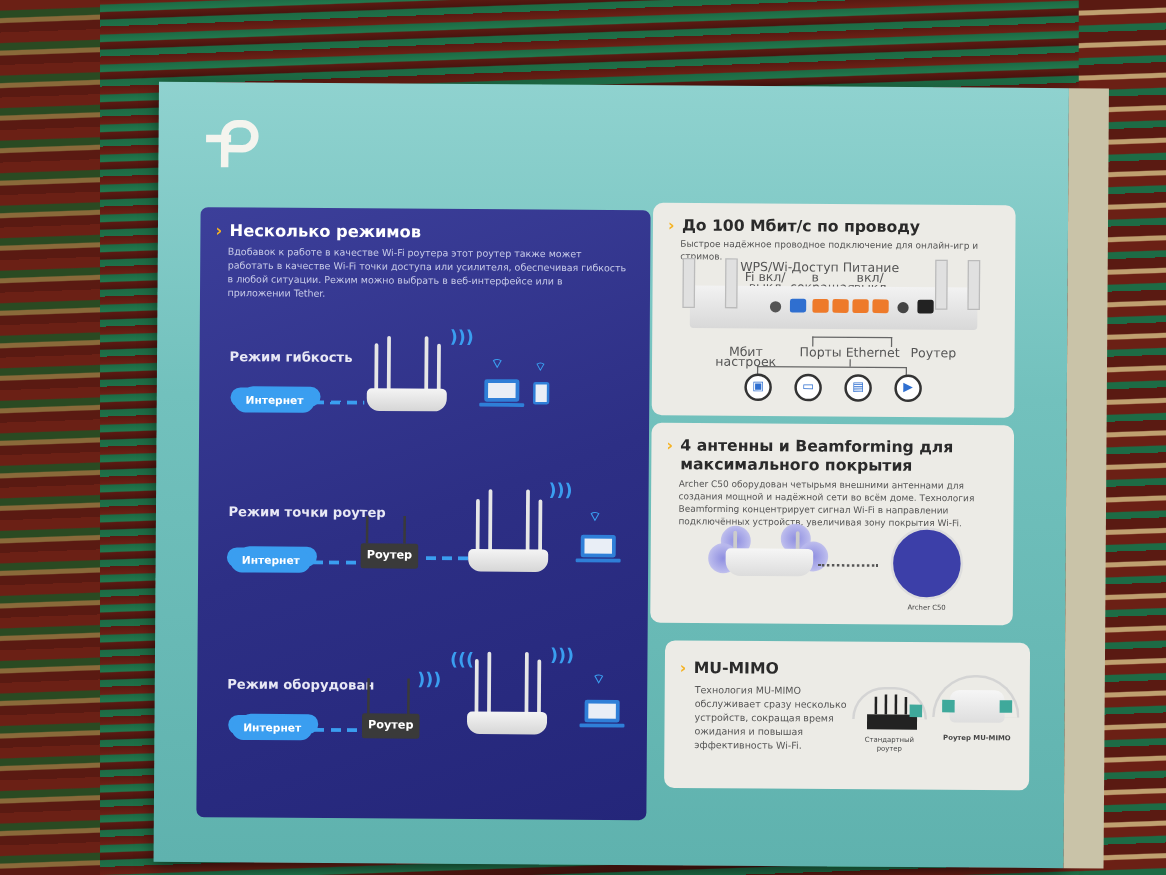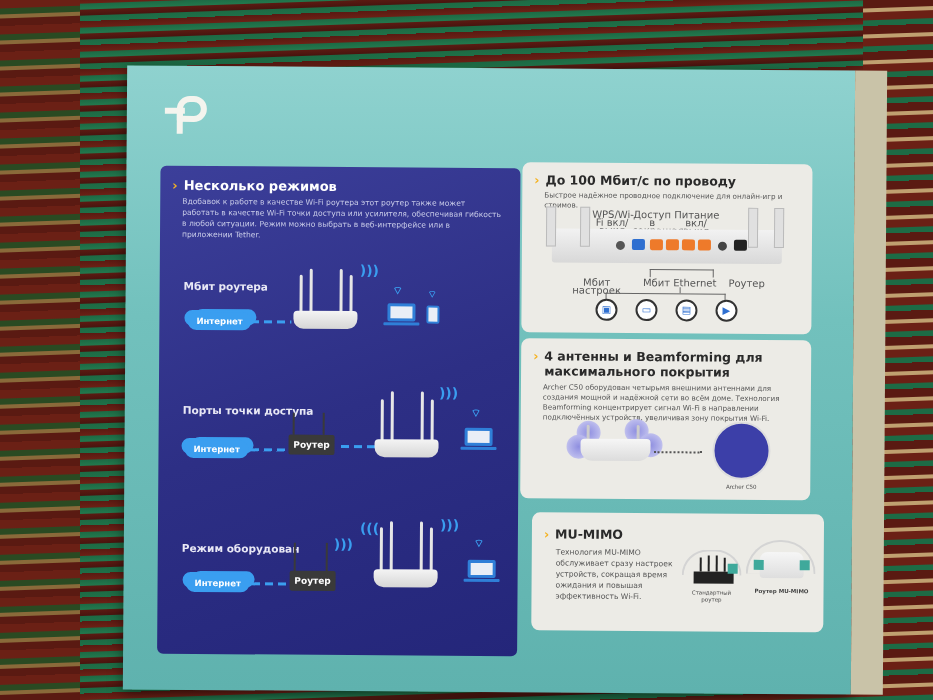--- a/index.html
+++ b/index.html
@@ -104,37 +104,37 @@
   </div>
 
   <div class="left-panel">
     <div class="sec-title lp-title">
       <span class="chev">›</span>
       <span>Несколько режимов</span>
     </div>
     <div class="lp-desc">Вдобавок к работе в качестве Wi-Fi роутера этот роутер также может работать в качестве Wi-Fi точки доступа или усилителя, обеспечивая гибкость в любой ситуации. Режим можно выбрать в веб-интерфейсе или в приложении Tether.</div>
 
     <div class="mode" style="top:90px;">
-      <div class="mode-label" style="top:24px;">Мбит роутера</div>
+      <div class="mode-label" style="top:24px;">Режим гибкость</div>
       <div class="cloud" style="left:28px;top:56px;">Интернет</div>
       <div class="dash" style="left:92px;top:64px;width:40px;"></div>
       <div class="ant" style="left:140px;top:18px;height:46px;"></div>
       <div class="ant" style="left:150px;top:12px;height:50px;"></div>
       <div class="ant" style="left:180px;top:12px;height:50px;"></div>
       <div class="ant" style="left:190px;top:18px;height:46px;"></div>
       <div class="router-white" style="left:134px;top:54px;"></div>
       <div class="wifi" style="left:200px;top:6px;">)))</div>
       <div class="wifi" style="left:233px;top:28px;font-size:11px;">⌔</div>
       <div class="laptop" style="left:228px;top:46px;"></div>
       <div class="wifi" style="left:268px;top:32px;font-size:10px;">⌔</div>
       <div class="tablet" style="left:267px;top:48px;"></div>
     </div>
 
     <div class="mode" style="top:220px;">
-      <div class="mode-label" style="top:18px;">Порты точки доступа</div>
+      <div class="mode-label" style="top:18px;">Режим точки роутер</div>
       <div class="cloud" style="left:26px;top:54px;">Интернет</div>
       <div class="dash" style="left:92px;top:62px;width:36px;"></div>
       <div class="ant-dark" style="left:134px;top:26px;height:22px;"></div>
       <div class="ant-dark" style="left:164px;top:26px;height:22px;"></div>
       <div class="router-black" style="left:130px;top:48px;">Роутер</div>
       <div class="dash" style="left:182px;top:58px;width:38px;"></div>
       <div class="ant" style="left:222px;top:12px;height:50px;"></div>
       <div class="ant" style="left:232px;top:4px;height:54px;"></div>
       <div class="ant" style="left:262px;top:4px;height:54px;"></div>
       <div class="ant" style="left:272px;top:12px;height:50px;"></div>
@@ -182,21 +182,21 @@
       <div class="port wan" style="left:80px;"></div>
       <div class="port lan" style="left:98px;"></div>
       <div class="port lan" style="left:114px;"></div>
       <div class="port lan" style="left:130px;"></div>
       <div class="port lan" style="left:146px;"></div>
       <div class="port btn" style="left:166px;background:#444;"></div>
       <div class="port pwr" style="left:182px;"></div>
     </div>
     <div class="bracket" style="left:128px;top:106px;width:64px;"></div>
     <div class="lbl" style="left:40px;top:116px;width:70px;">Мбит настроек</div>
-    <div class="lbl" style="left:118px;top:116px;width:80px;">Мбит Ethernet</div>
+    <div class="lbl" style="left:118px;top:116px;width:80px;">Порты Ethernet</div>
     <div class="lbl" style="left:200px;top:116px;width:50px;">Роутер</div>
     <div class="vline" style="left:158px;top:124px;height:6px;"></div>
     <div class="bracket" style="left:84px;top:130px;width:120px;"></div>
     <div class="dev-icon" style="left:74px;">▣</div>
     <div class="dev-icon" style="left:114px;">▭</div>
     <div class="dev-icon" style="left:154px;">▤</div>
     <div class="dev-icon" style="left:194px;">▶</div>
   </div>
 
   <div class="card c2">
@@ -215,21 +215,21 @@
     <div class="dotted"></div>
     <div class="globe"></div>
     <div class="tiny" style="left:196px;top:144px;width:50px;">Archer C50</div>
   </div>
 
   <div class="card c3">
     <div class="sec-title" style="position:absolute;left:12px;top:14px;">
       <span class="chev">›</span>
       <span>MU-MIMO</span>
     </div>
-    <div class="card-desc" style="position:absolute;left:24px;top:34px;width:136px;font-size:7.6px;line-height:11px;">Технология MU-MIMO обслуживает сразу настроек устройств, сокращая время ожидания и повышая эффективность Wi-Fi.</div>
+    <div class="card-desc" style="position:absolute;left:24px;top:34px;width:136px;font-size:7.6px;line-height:11px;">Технология MU-MIMO обслуживает сразу несколько устройств, сокращая время ожидания и повышая эффективность Wi-Fi.</div>
     <div class="mimo-arc" style="left:150px;top:36px;width:60px;height:26px;"></div>
     <div class="ant-dark" style="left:168px;top:44px;height:14px;background:#222;"></div>
     <div class="ant-dark" style="left:176px;top:42px;height:16px;background:#222;"></div>
     <div class="ant-dark" style="left:184px;top:42px;height:16px;background:#222;"></div>
     <div class="ant-dark" style="left:192px;top:44px;height:14px;background:#222;"></div>
     <div class="mimo-router-black" style="left:162px;top:58px;"></div>
     <div class="teal-dev" style="left:196px;top:50px;"></div>
     <div class="tiny" style="left:150px;top:76px;width:60px;">Стандартный роутер</div>
     <div class="mimo-arc" style="left:214px;top:26px;width:70px;height:34px;"></div>
     <div class="mimo-router-white" style="left:228px;top:38px;"></div>

